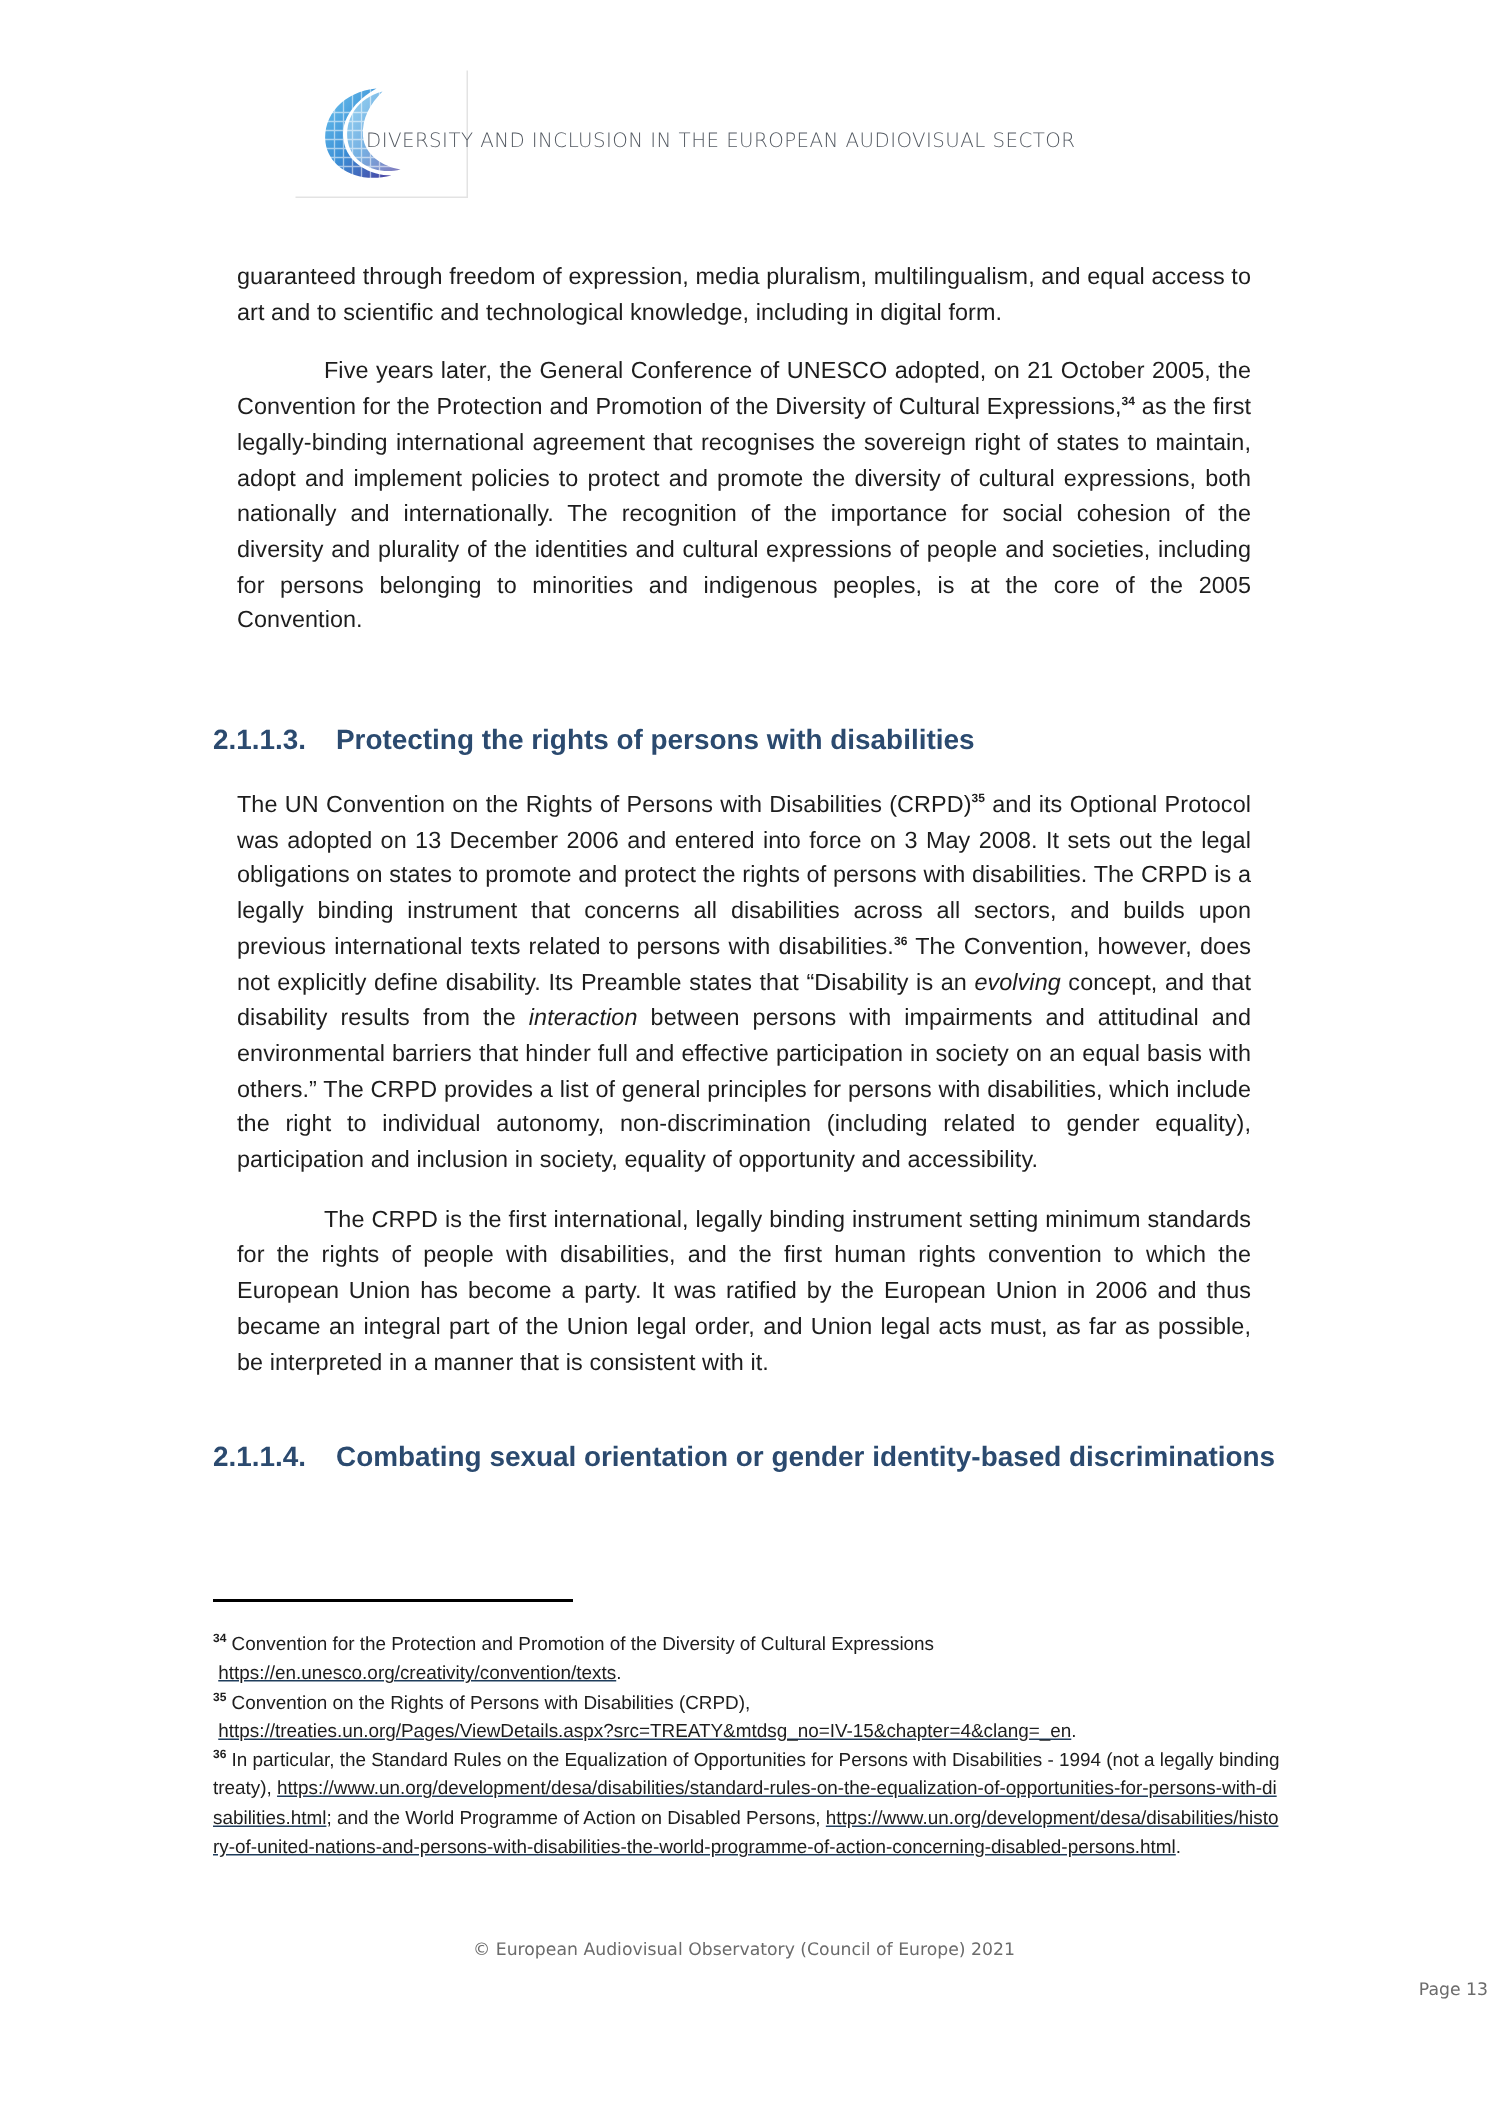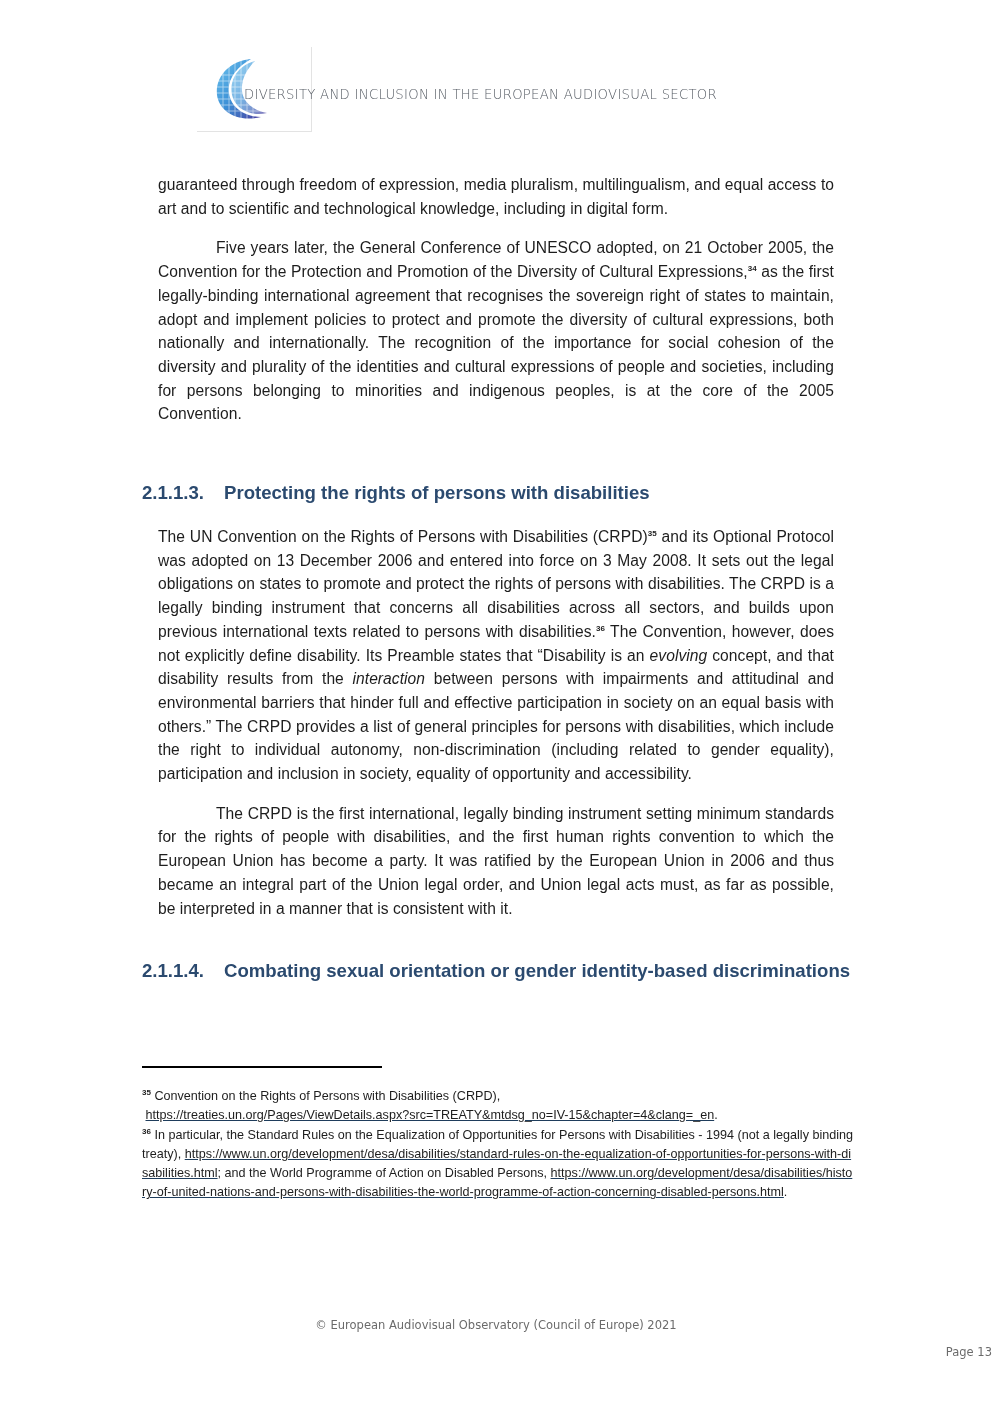--- a/index.html
+++ b/index.html
@@ -11,21 +11,21 @@
     .content { position: absolute; left: 142px; width: 708px; top: 157px; }
     p.body { margin: 16px; font-size: 15.6px; line-height: 23.7px; text-align: justify; color: #1d1d1d; font-family: "Liberation Sans", sans-serif; letter-spacing: 0.05px; }
     p.indent { text-indent: 58px; }
     sup.fn { font-size: 8px; font-weight: bold; vertical-align: super; line-height: 0; }
     .h3 { font-family: "Liberation Sans", sans-serif; font-size: 18.6px; color: #2b4a6f; margin: 0; white-space: nowrap; }
     .h3 .num { display: inline-block; width: 82px; }
     .fn-rule { position: absolute; left: 142px; top: 1066px; width: 240px; height: 2px; background: #000; }
     .footnotes { position: absolute; left: 142px; top: 1087px; width: 712px; font-family: "Liberation Sans", sans-serif; font-size: 12.6px; line-height: 19.3px; color: #1d1d1d; }
     .footnotes a { color: #1d1d1d; text-decoration: underline; text-decoration-color: #1f3d5c; }
     .footnotes sup { font-size: 8px; font-weight: bold; vertical-align: super; line-height: 0; }
-    .footer { position: absolute; left: 0; width: 992px; text-align: center; font-family: "DejaVu Sans", sans-serif; font-size: 11.5px; color: #6b6b6b; margin-top: 26px; }
+    .footer { position: absolute; left: 0; width: 992px; text-align: center; font-family: "DejaVu Sans", sans-serif; font-size: 11.5px; color: #6b6b6b; }
     em { font-style: italic; }
   </style>
 </head>
 <body>
 
 <div class="header">
   <div class="logo-box">
     <svg width="70" height="70" viewBox="0 0 70 70">
       <defs>
         <linearGradient id="lg" x1="0" y1="0" x2="1" y2="1">
@@ -68,20 +68,24 @@
   <p class="body indent" style="margin-top:10px;"><span>The CRPD is the first international, legally binding instrument setting minimum standards for the rights of people with disabilities, and the first human rights convention to which the European Union has become a party. It was ratified by the European Union in 2006 and thus became an integral part of the Union legal order, and Union legal acts must, as far as possible, be interpreted in a manner that is consistent with it.</span></p>
 
   <h3 class="h3" style="margin-top:40px;"><span class="num">2.1.1.4.</span><span>Combating sexual orientation or gender identity-based discriminations</span></h3>
 
 </div>
 
 <div class="fn-rule"></div>
 
 <div class="footnotes">
   <div>
+    <sup>34</sup><span> Convention for the Protection and Promotion of the Diversity of Cultural Expressions</span><br>
+    &nbsp;<a>https://en.unesco.org/creativity/convention/texts</a><span>.</span>
+  </div>
+  <div>
     <sup>35</sup><span> Convention on the Rights of Persons with Disabilities (CRPD),</span><br>
     &nbsp;<a>https://treaties.un.org/Pages/ViewDetails.aspx?src=TREATY&amp;mtdsg_no=IV-15&amp;chapter=4&amp;clang=_en</a><span>.</span>
   </div>
   <div style="word-break: break-all;">
     <sup>36</sup><span style="word-break: normal;"> In particular, the Standard Rules on the Equalization of Opportunities for Persons with Disabilities - 1994 (not a legally binding treaty), </span><a>https://www.un.org/development/desa/disabilities/standard-rules-on-the-equalization-of-opportunities-for-persons-with-disabilities.html</a><span style="word-break: normal;">; and the World Programme of Action on Disabled Persons, </span><a>https://www.un.org/development/desa/disabilities/history-of-united-nations-and-persons-with-disabilities-the-world-programme-of-action-concerning-disabled-persons.html</a><span>.</span>
   </div>
 </div>
 
 <div class="footer" style="top:1292px;">© European Audiovisual Observatory (Council of Europe) 2021</div>
 <div class="footer" style="top:1319px;text-align:right;">Page 13</div>

